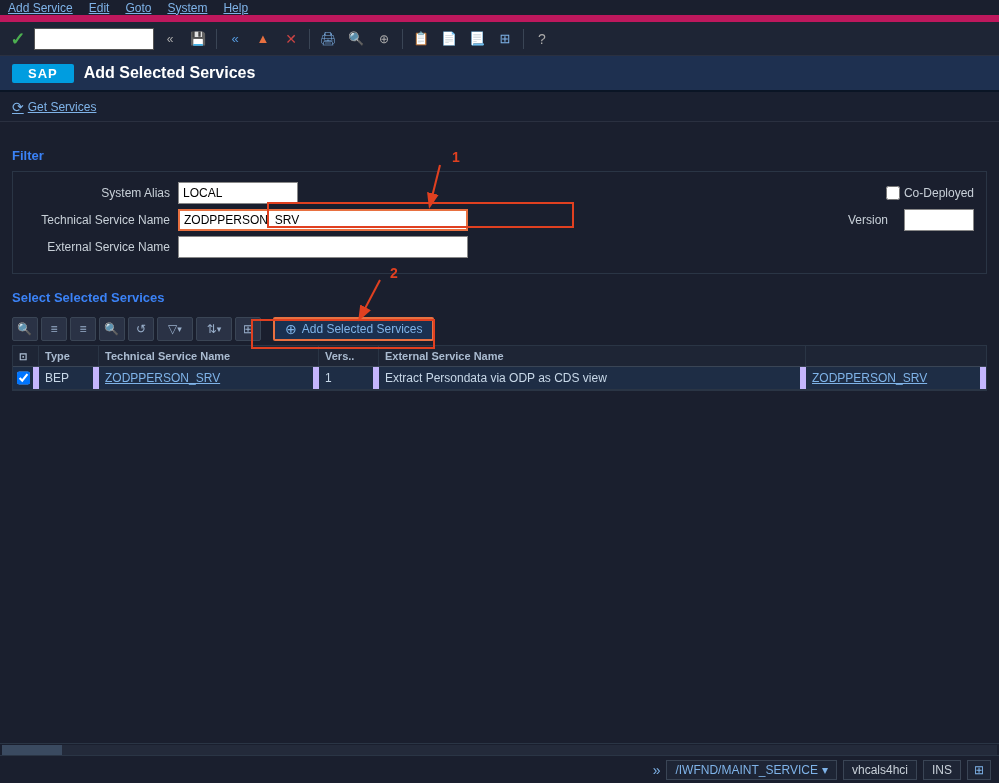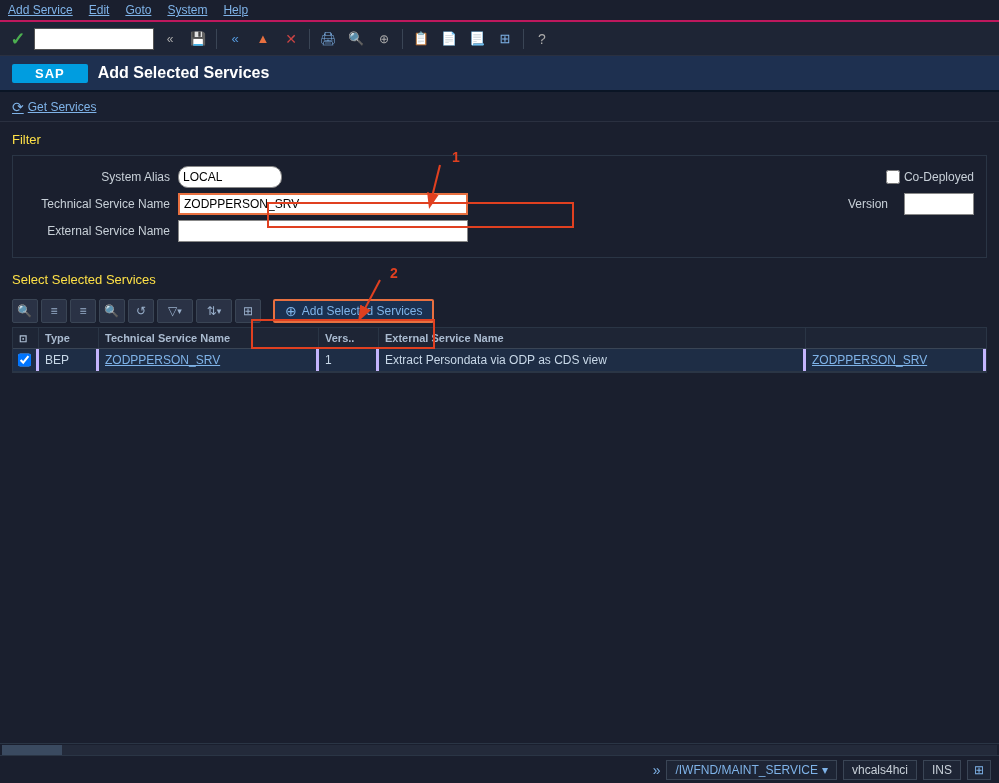--- a/index.html
+++ b/index.html
@@ -15,21 +15,21 @@
     }
 
     
     .menu-bar {
       background: #1a1f2e;
       height: 22px;
       display: flex;
       align-items: center;
       padding: 0 8px;
       gap: 16px;
-      border-bottom: 2px solid #be185d;
+      border-bottom: 7px solid #be185d;
     }
     .menu-item {
       color: #7fb3e8;
       font-size: 12px;
       cursor: pointer;
       text-decoration: underline;
     }
 
     
     .toolbar {
@@ -81,21 +81,21 @@
       align-items: center;
       padding: 0 12px;
       gap: 10px;
       border-bottom: 2px solid #0a1525;
     }
     .sap-logo {
       background: #009de0;
       color: white;
       font-weight: bold;
       font-size: 13px;
-      padding: 2px 23px;
+      padding: 2px 16px;
       border-radius: 2px;
       letter-spacing: 1px;
     }
     .title-text {
       color: #ffffff;
       font-size: 16px;
       font-weight: bold;
     }
 
     
@@ -118,24 +118,25 @@
     }
 
     
     .main-content {
       padding: 10px 12px;
       background: #1a1f2e;
     }
 
     
     .section-title {
-      color: #fde047;
+      color: #3b82f6;
       font-size: 13px;
-      font-weight: normal;
+      font-weight: bold;
       margin-bottom: 8px;
+      margin-top: 16px;
     }
     .filter-section {
       background: #1a1f2e;
       border: 1px solid #2a3545;
       padding: 10px 12px;
       margin-bottom: 14px;
     }
     .filter-input-highlight {
       border: 2px solid #e87040 !important;
     }
@@ -244,21 +245,21 @@
     .table-row-data {
       display: grid;
       grid-template-columns: 26px 60px 220px 60px 1fr 180px;
       background: #1e2d45;
       border-bottom: 1px solid #2a3545;
     }
     .td {
       padding: 4px 6px;
       font-size: 12px;
       color: #c8d8e8;
-      border-right: 3px solid #c4b5fd;
+      border-right: 6px solid #c4b5fd;
       white-space: nowrap;
       overflow: hidden;
       text-overflow: ellipsis;
     }
     .td-link {
       color: #7fb3e8;
       text-decoration: underline;
       cursor: pointer;
     }
     .td-checkbox {
@@ -433,21 +434,21 @@
 </div>
 
 <div class="main-content">
 
   <div class="section-title">Filter</div>
   <div class="filter-section">
 
     <div class="filter-row">
       <div class="filter-col-left">
         <span class="filter-label-w">System Alias</span>
-        <input class="filter-input-w" style="width: 104px; border-radius: 10px;" type="text" value="LOCAL">
+        <input class="filter-input-w" style="width: 120px;" type="text" value="LOCAL">
       </div>
       <div class="filter-col-right">
         <div class="checkbox-group">
           <input type="checkbox" style="">
           <span>Co-Deployed</span>
         </div>
       </div>
     </div>
 
     <div class="filter-row">

